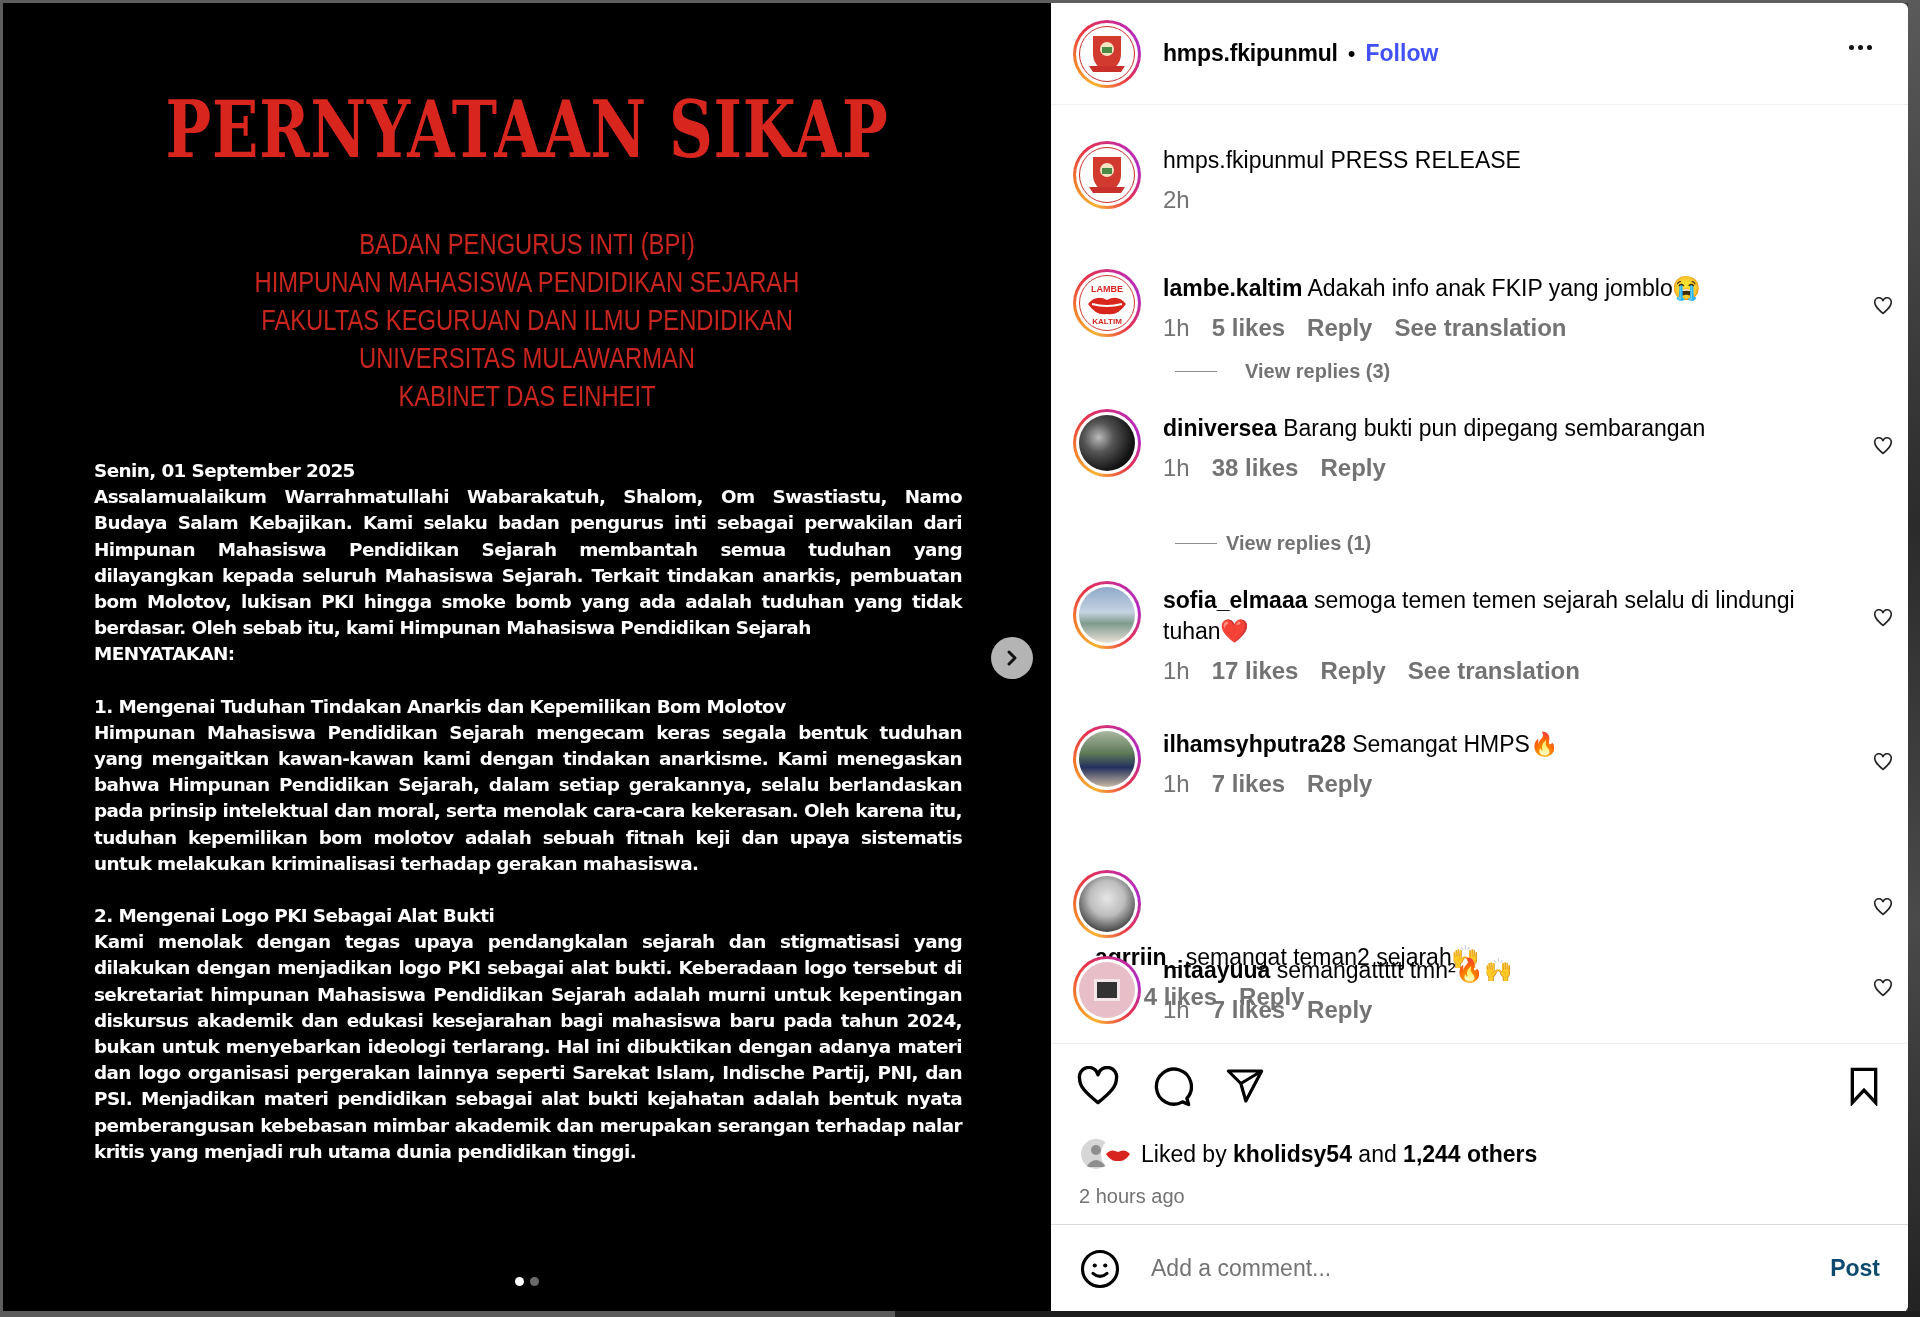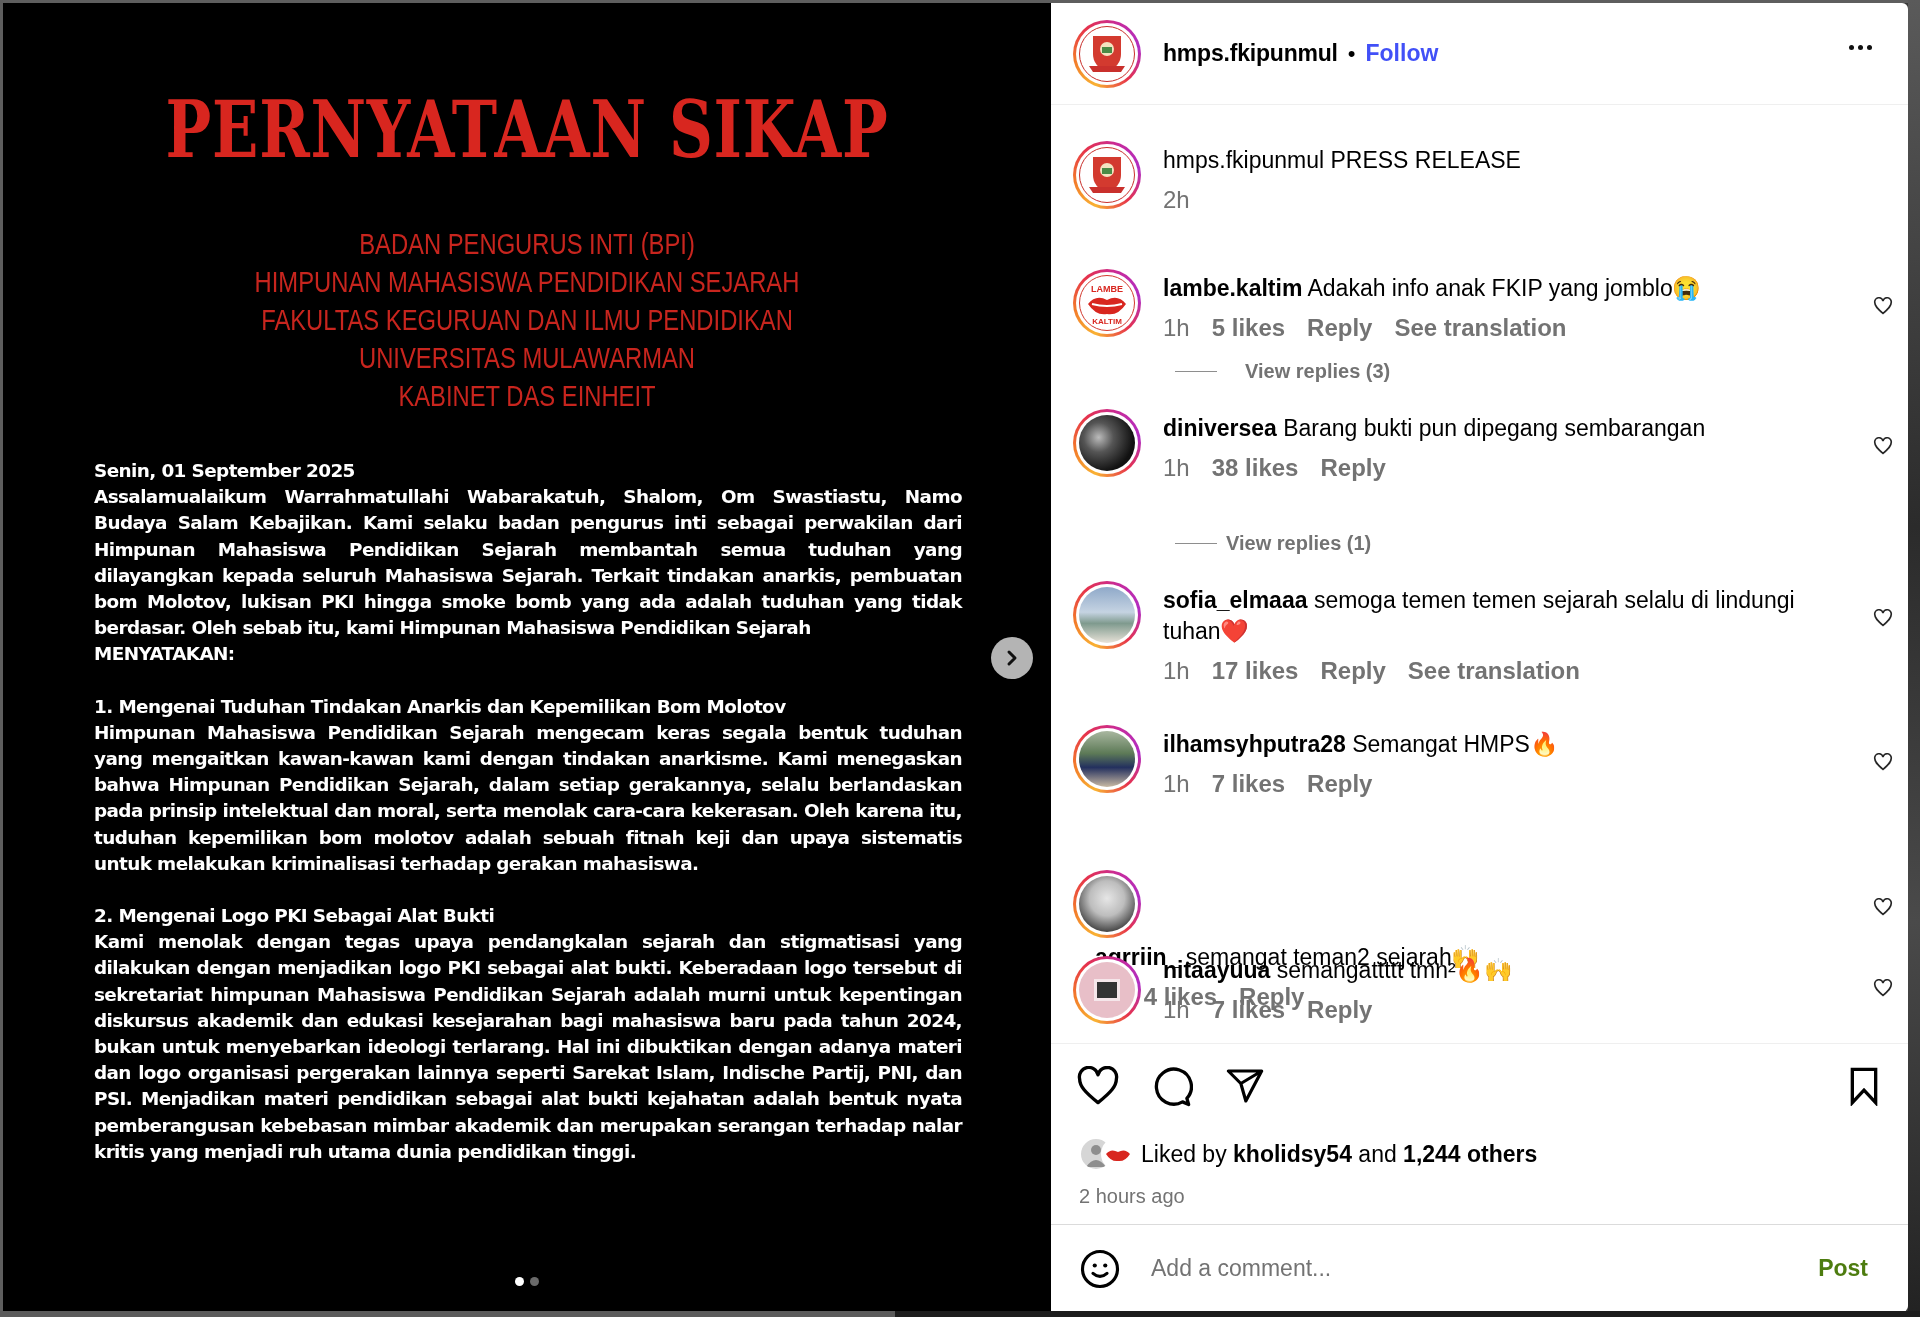--- a/index.html
+++ b/index.html
@@ -68,21 +68,21 @@
   .liked-avs { position: relative; width: 62px; height: 34px; }
   .liked-av { position: absolute; top: 0; width: 34px; height: 34px; border-radius: 50%; border: 2px solid #fff; overflow: hidden; }
   .liked b { font-weight: bold; }
   .time-ago { position: absolute; left: 28px; top: 141px; font-size: 20px; color: #737373; }
 
   .add-comment { position: absolute; top: 1221px; left: 0; width: 857px; height: 88px; border-top: 1px solid #dbdbdb;
     display: flex; align-items: center; padding-left: 28px; }
   .add-comment input { border: none; outline: none; font-size: 23px; margin-left: 30px; width: 640px;
     font-family: "Liberation Sans", sans-serif; color: #701a75; background: transparent; }
   .add-comment input::placeholder { color: #737373; }
-  .post-btn { position: absolute; right: 40px; font-size: 23px; font-weight: bold; color: #4d7c0f; cursor: pointer; }
+  .post-btn { position: absolute; right: 28px; font-size: 23px; font-weight: bold; color: #0c4a6e; cursor: pointer; }
 </style>
 </head>
 <body>
 
 <div class="frame-top"></div>
 <div class="frame-left"></div>
 <div class="backdrop"></div>
 
 <div class="media">
   <div class="media-title">PERNYATAAN SIKAP</div>

